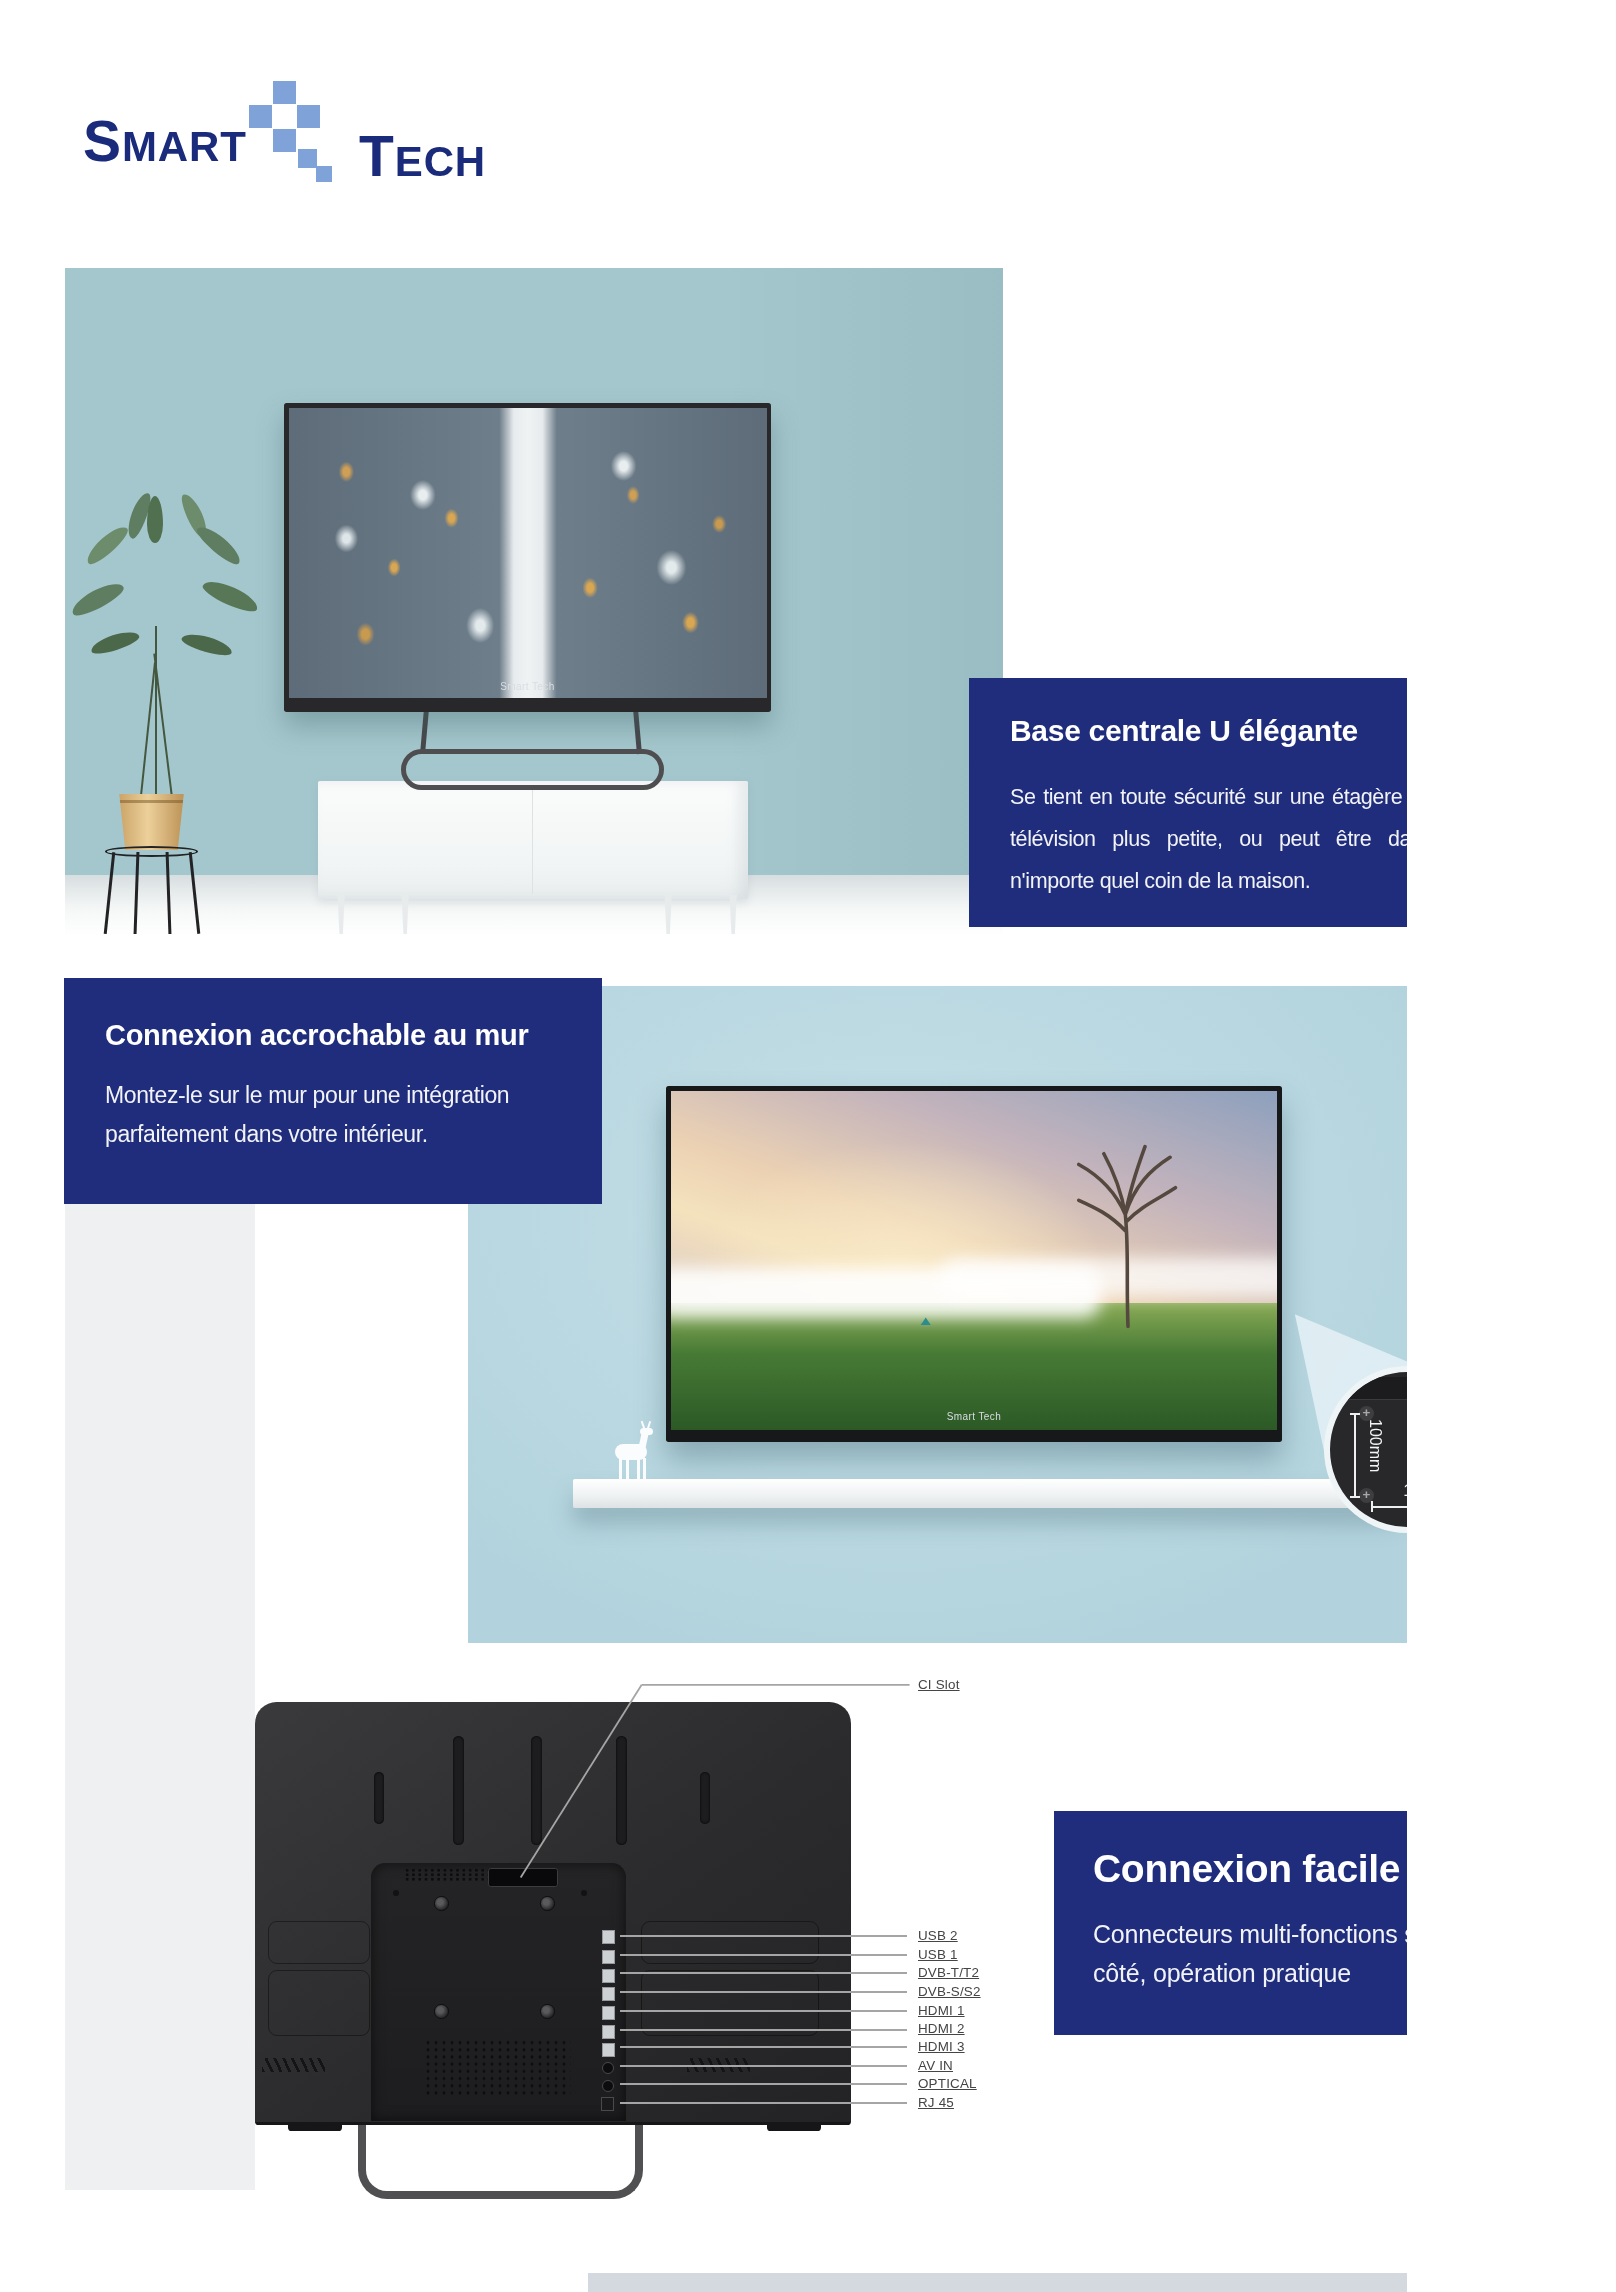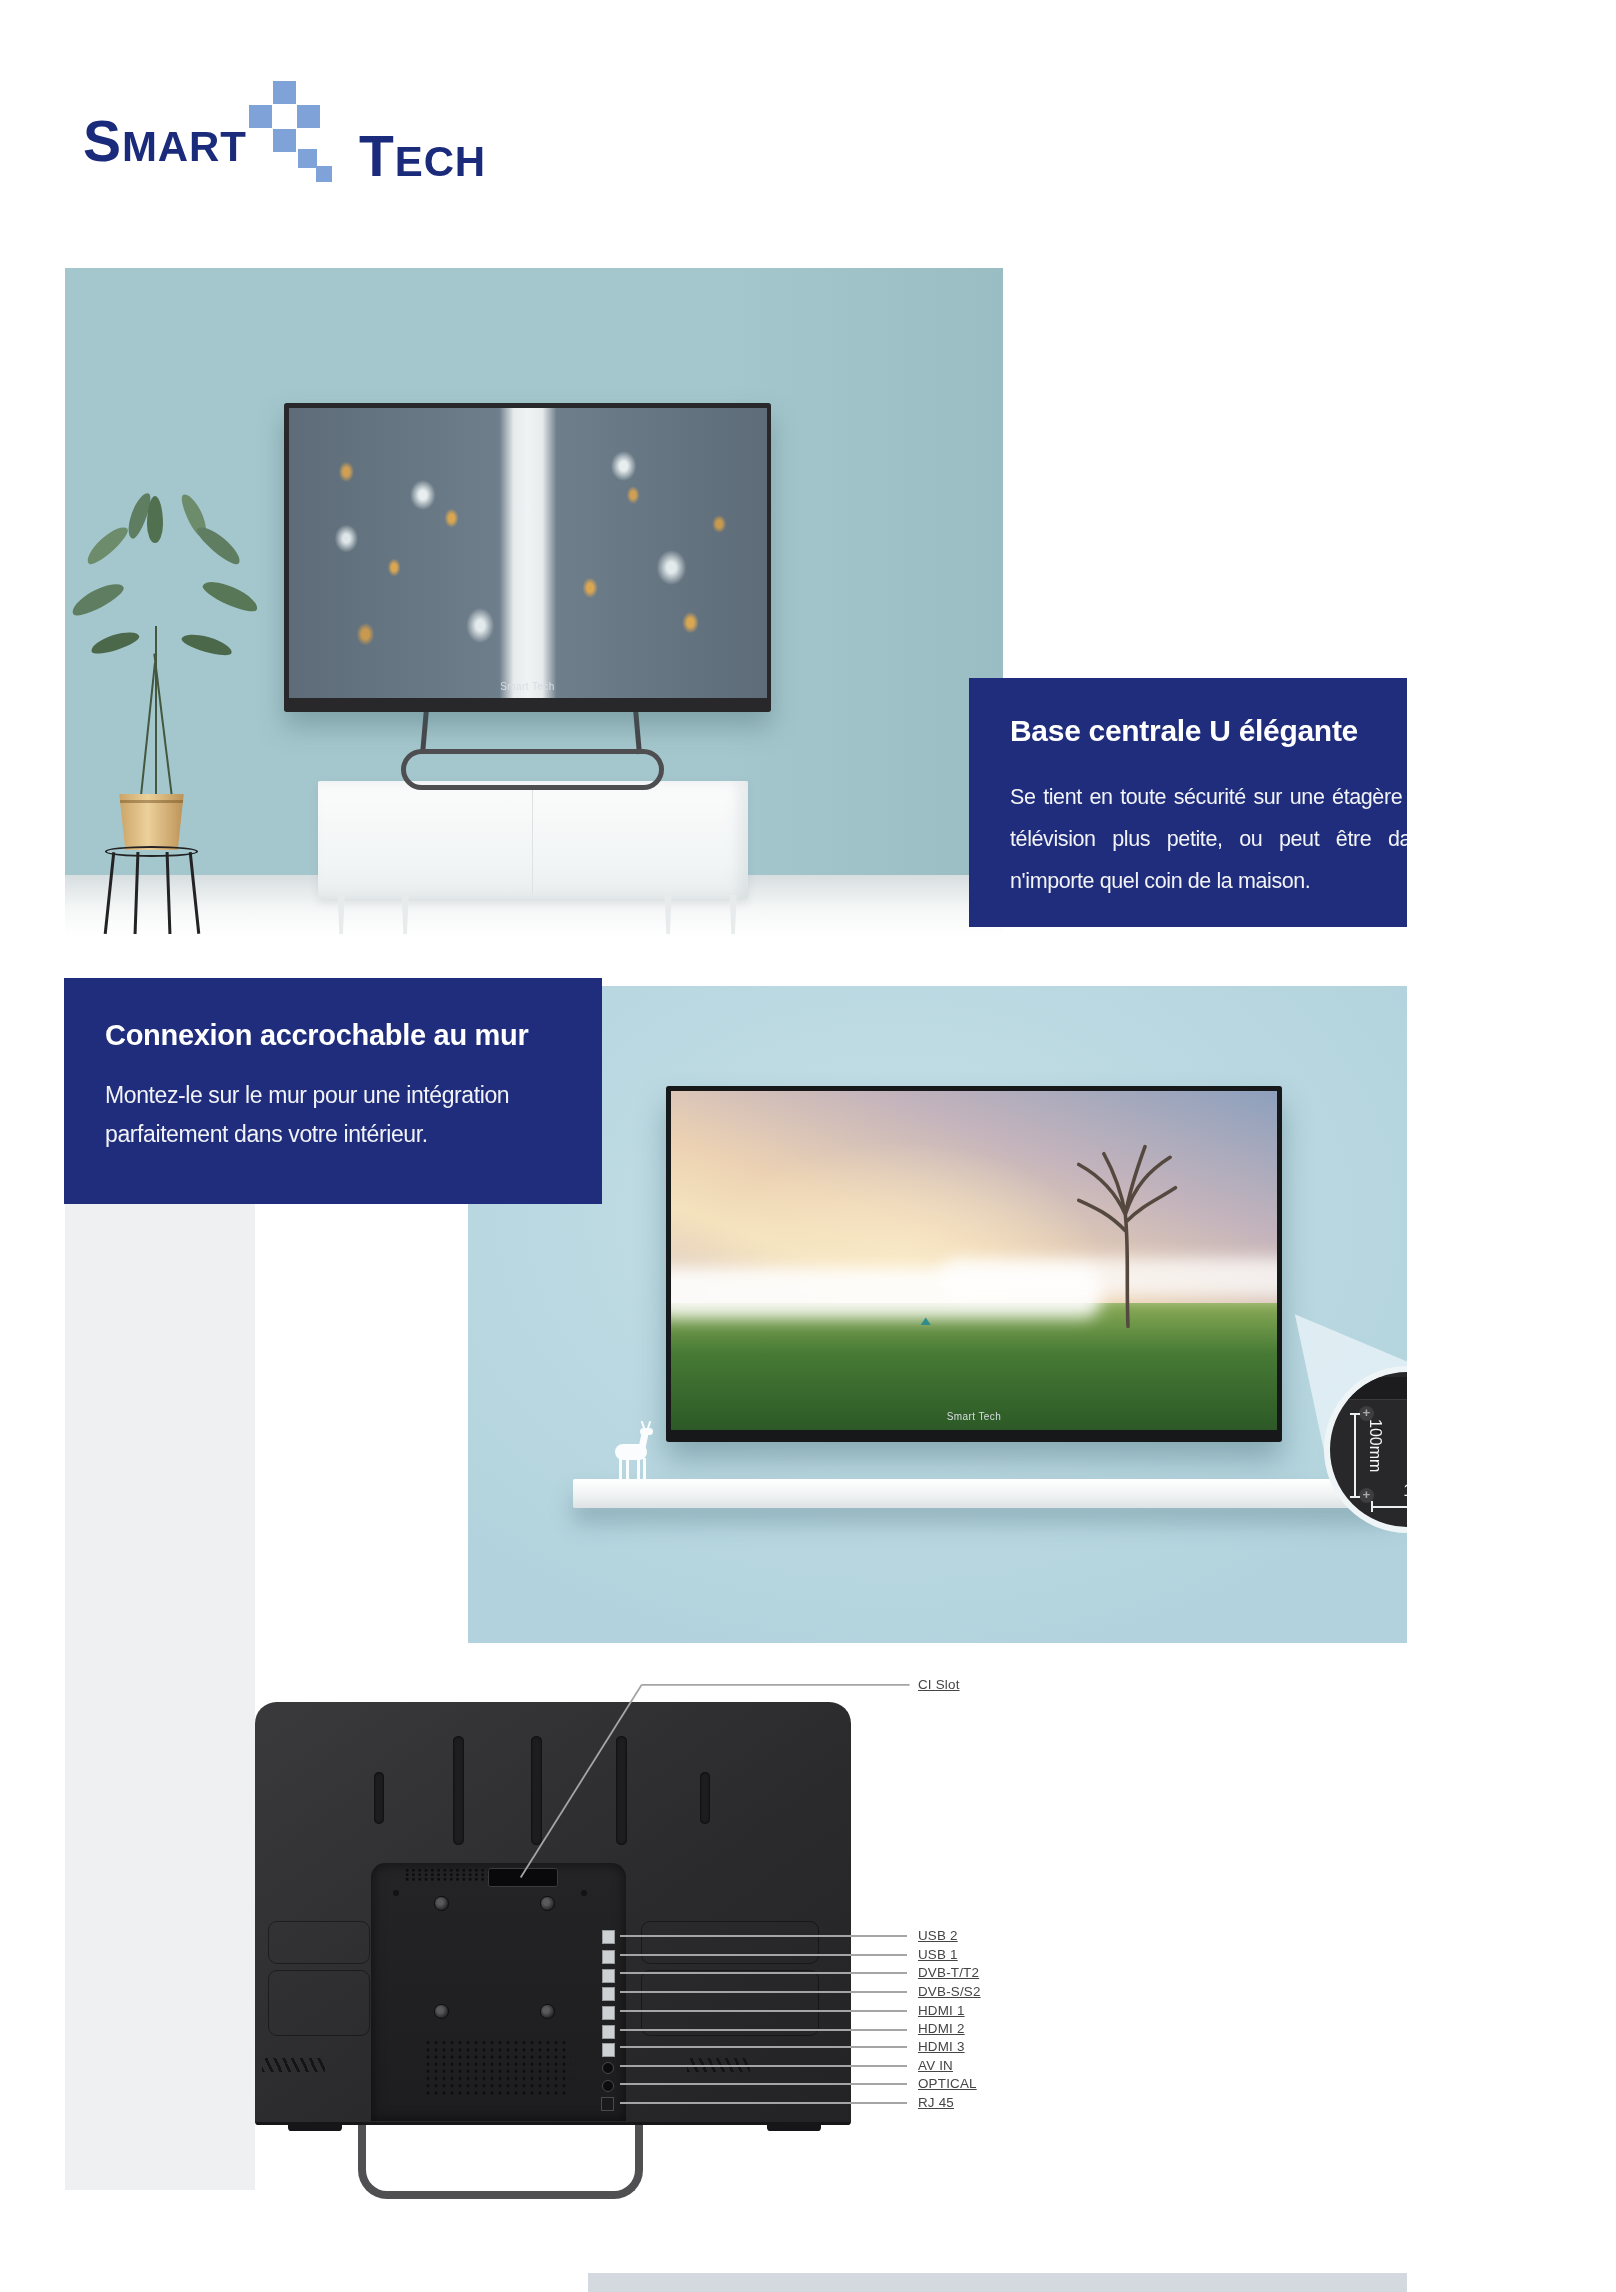--- a/index.html
+++ b/index.html
@@ -332,15 +332,19 @@
   <div class="rear-label" style="left:918px;top:1947px;">USB 1</div>
   <div class="rear-label" style="left:918px;top:1965px;">DVB-T/T2</div>
   <div class="rear-label" style="left:918px;top:1984px;">DVB-S/S2</div>
   <div class="rear-label" style="left:918px;top:2003px;">HDMI 1</div>
   <div class="rear-label" style="left:918px;top:2021px;">HDMI 2</div>
   <div class="rear-label" style="left:918px;top:2039px;">HDMI 3</div>
   <div class="rear-label" style="left:918px;top:2058px;">AV IN</div>
   <div class="rear-label" style="left:918px;top:2076px;">OPTICAL</div>
   <div class="rear-label" style="left:918px;top:2095px;">RJ 45</div>
 
+  <div id="box3" class="navy-box">
+    <h2>Connexion facile</h2>
+    <p>Connecteurs multi-fonctions sur un côté, opération pratique</p>
+  </div>
 
 </div>
 
 
 </body></html>

